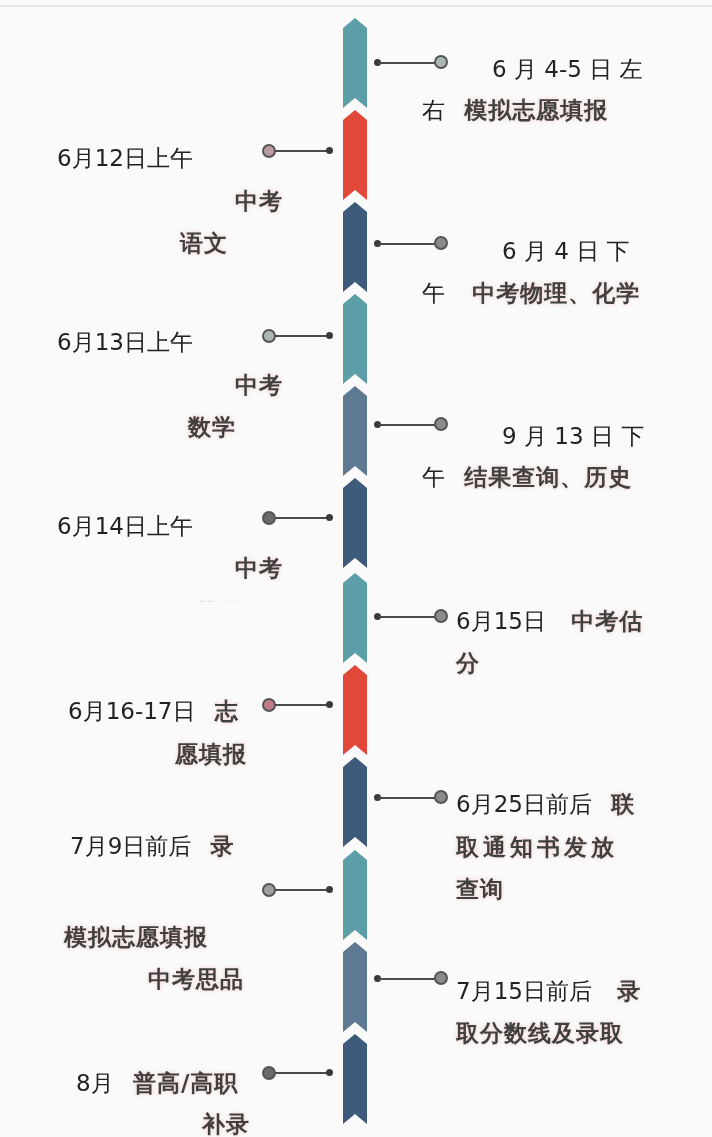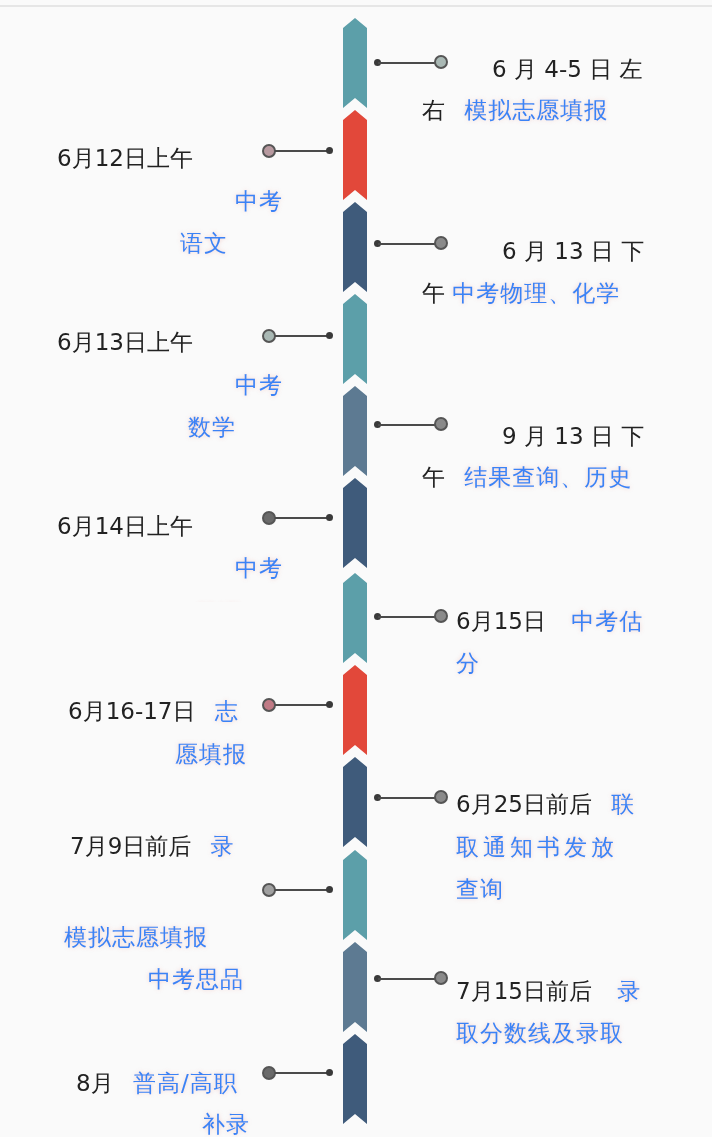--- a/index.html
+++ b/index.html
@@ -10,21 +10,21 @@
     }
     .topline { position: absolute; left: 0; top: 5px; width: 712px; height: 2px; background: #e6e6e6; }
     .spine { position: absolute; left: 0; top: 0; width: 712px; height: 1137px; }
     .seg { position: absolute; left: 343px; width: 24px; }
     .seg svg { display: block; }
     .conn { position: absolute; height: 2px; background: #4a4a4a; }
     .sdot { position: absolute; width: 7px; height: 7px; border-radius: 50%; background: #3a3a3a; }
     .bdot { position: absolute; width: 14px; height: 14px; border-radius: 50%; box-sizing: border-box; border: 2px solid #555; }
     .lbl { position: absolute; font-size: 23px; line-height: 42px; color: #222; text-align: center; }
     .d { color: #222; }
-    .h { color: #3b82f6; font-weight: normal; letter-spacing: 1px; text-shadow: 0 0 4px rgba(230,120,110,0.35); }
+    .h { color: #404040; font-weight: bold; letter-spacing: 1px; text-shadow: 0 0 4px rgba(230,120,110,0.35); }
   </style>
 </head>
 <body>
 
 <div class="topline"></div>
 
 <div class="spine">
   <div class="seg" style="top:18px">
       <svg width="24" height="90">
         <polygon points="0,10 12,0 24,10 24,90 12,80 0,90" fill="#5c9fa9"></polygon>
@@ -104,24 +104,24 @@
   <div class="conn" style="left:275px;top:150px;width:52px"></div>
   <div class="sdot" style="left:326px;top:147px"></div>
   <div class="lbl h" style="left:235px;top:180px">中考</div>
   <div class="lbl h" style="left:180px;top:222px">语文</div>
 </div>
 
 <div>
   <div class="sdot" style="left:374px;top:240px"></div>
   <div class="conn" style="left:378px;top:243px;width:58px"></div>
   <div class="bdot" style="left:434px;top:236px;background:#8a8a8a"></div>
-  <div class="lbl d" style="left:502px;top:230px">6 月 13 日 下</div>
+  <div class="lbl d" style="left:502px;top:230px">6 月 4 日 下</div>
   <div class="lbl" style="left:422px;top:272px">
     <span class="d">午</span>
-    <span class="h" style="margin-left:0">中考物理、化学</span>
+    <span class="h" style="margin-left:20px">中考物理、化学</span>
   </div>
 </div>
 
 <div>
   <div class="lbl d" style="left:57px;top:321px">6月13日上午</div>
   <div class="bdot" style="left:262px;top:329px;background:#a9b8b4"></div>
   <div class="conn" style="left:275px;top:335px;width:52px"></div>
   <div class="sdot" style="left:326px;top:332px"></div>
   <div class="lbl h" style="left:235px;top:364px">中考</div>
   <div class="lbl h" style="left:188px;top:406px">数学</div>

